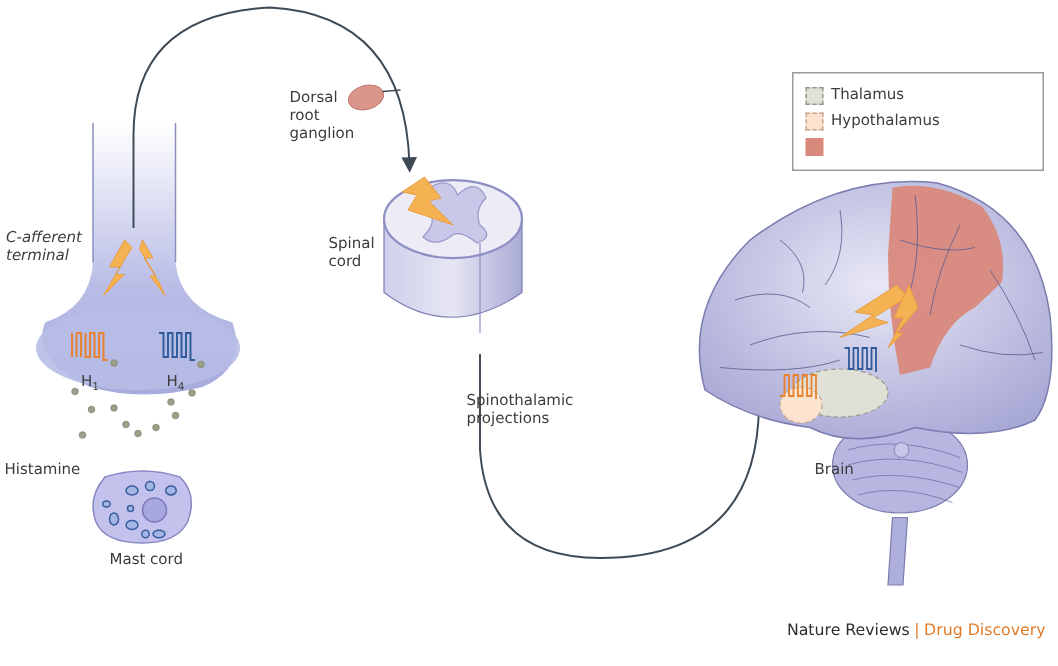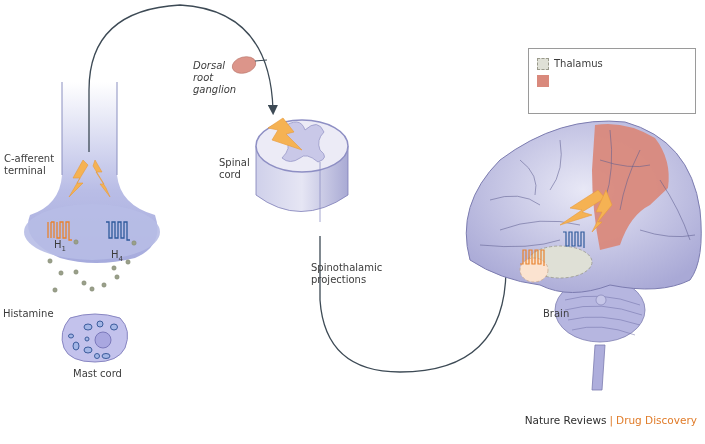--- a/index.html
+++ b/index.html
@@ -147,40 +147,44 @@
     <path d="M606,190 L596,212 L602,212 L592,232 L602,222 L598,222 L612,205 Z" fill="#f5b253" stroke="#e89a3a" stroke-width="0.6"></path>
   </g>
   <g fill="none" stroke="#2f5a9c" stroke-width="1.2">
     <path d="M563,232 L566,232 L566,246 L569,246 L569,232 L572,232 L572,246 L575,246 L575,232 L578,232 L578,246 L581,246 L581,232 L584,232 L584,248"></path>
   </g>
   <g fill="none" stroke="#e8822e" stroke-width="1.2">
     <path d="M520,264 L523,264 L523,250 L526,250 L526,264 L529,264 L529,250 L532,250 L532,264 L535,264 L535,250 L538,250 L538,264 L541,264 L541,250 L544,250 L544,266"></path>
   </g>
 </svg>
 
-<div class="lbl" style="left:4px;top:153px;">C-afferent
+<div class="lbl" style="left:4px;top:153px;font-style:italic;">C-afferent
 terminal</div>
-<div class="lbl" style="left:193px;top:60px;font-style:italic;">Dorsal
+<div class="lbl" style="left:193px;top:60px;">Dorsal
 root
 ganglion</div>
 <div class="lbl" style="left:219px;top:157px;">Spinal
 cord</div>
 <div class="lbl" style="left:3px;top:268px;margin-top:40px;">Histamine</div>
 <div class="lbl" style="left:73px;top:368px;">Mast cord</div>
 <div class="lbl" style="left:311px;top:262px;">Spinothalamic
 projections</div>
 <div class="lbl" style="left:543px;top:308px;">Brain</div>
 
-<div class="lbl" style="left:54px;top:239px;"><span>H</span><span class="sub">1</span></div>
+<div class="lbl" style="left:54px;top:249px;"><span>H</span><span class="sub">1</span></div>
 <div class="lbl" style="left:111px;top:249px;"><span>H</span><span class="sub">4</span></div>
 
 <div class="legend">
   <div class="legend-row">
     <span class="swatch" style="background:#dfe0d6;border:1px dashed #9a9a8c;"></span>
     <span>Thalamus</span>
+  </div>
+  <div class="legend-row">
+    <span class="swatch" style="background:#fbe3d0;border:1px dashed #c8a890;"></span>
+    <span>Hypothalamus</span>
   </div>
   <div class="legend-row">
     <span class="swatch" style="background:#d9897c;"></span>
   </div>
 </div>
 
 <div class="footer">
   <span class="brand">Nature Reviews</span><span class="sep">|</span><span class="journal">Drug Discovery</span>
 </div>
 

